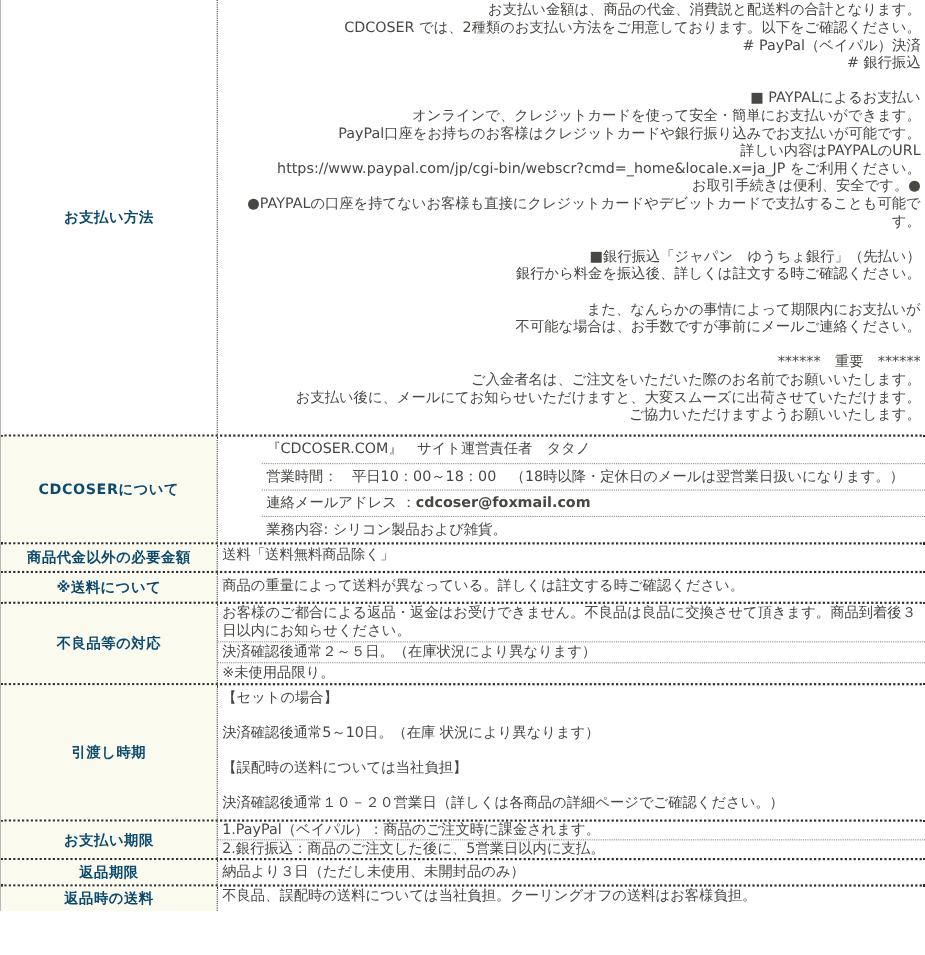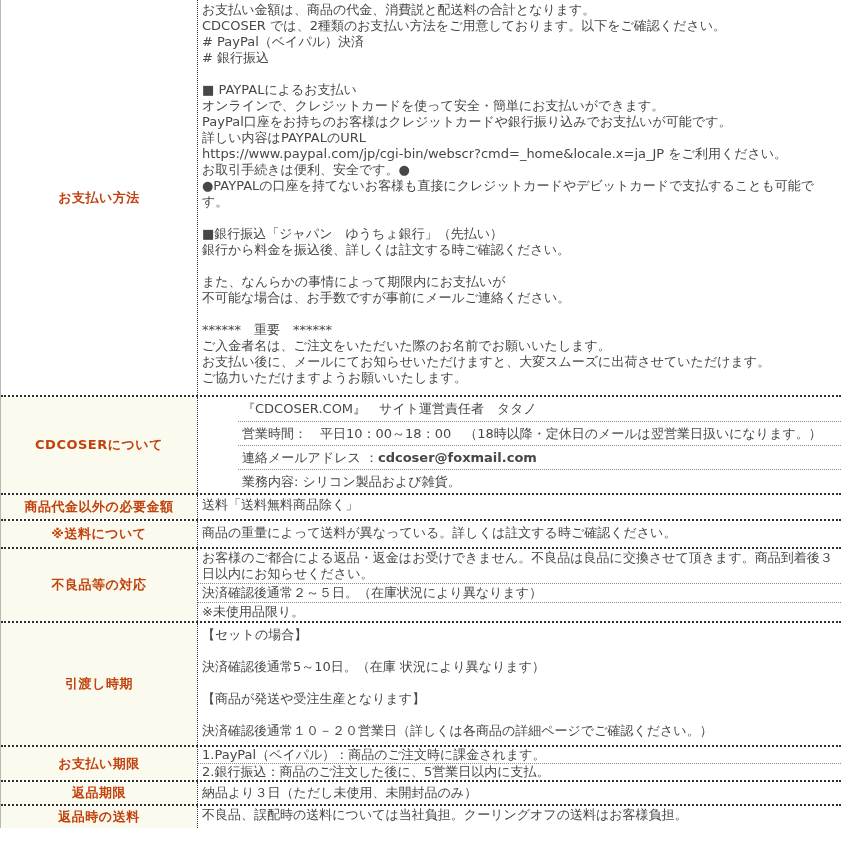--- a/index.html
+++ b/index.html
@@ -28,21 +28,21 @@
   .hcell {
     width: 196px;
     flex: 0 0 196px;
     box-sizing: border-box;
     display: flex;
     align-items: center;
     justify-content: center;
     text-align: left;
     font-weight: bold;
     font-size: 13px;
-    color: #c2410c;
+    color: #0c4a6e;
     background: #fafaee;
     padding: 2px 6px;
     letter-spacing: 0.5px;
   }
   .hcell.white { background: #ffffff; }
   .ccell {
     flex: 1 1 auto;
     box-sizing: border-box;
     border-left: 1px dotted #3a3a3a;
     display: flex;
@@ -59,21 +59,21 @@
   .subcell + .subcell { border-top: 1px dotted #8a8a8a; }
   .line {
     line-height: 16px;
     min-height: 16px;
     word-break: break-all;
     white-space: pre-wrap;
   }
   .bold { font-weight: bold; }
 
   
-  [data-name="row-payment-method"]  .subcell { min-height: 395px; }
+  [data-name="row-payment-method"]  .subcell { min-height: 395px; text-align: right; }
   [data-name="row-about-cdcoser"]   .subcell { min-height: 24px; padding: 4px 4px 2px 4px; margin-left: 40px; }
   [data-name="row-extra-fees"]      .subcell { min-height: 24px; }
   [data-name="row-shipping-fee"]    .subcell { min-height: 26px; padding-top: 4px; }
   [data-name="row-defective-items"] .subcell { padding: 1px 4px; }
   [data-name="row-delivery-time"]   .subcell { min-height: 122px; padding-top: 4px; }
   [data-name="row-payment-deadline"] .subcell { padding: 0 4px; }
   [data-name="row-return-deadline"] .subcell { min-height: 22px; padding-top: 3px; }
   [data-name="row-return-shipping"] .subcell { padding: 1px 4px; }
 </style>
 </head>
@@ -158,21 +158,21 @@
       </div>
     </div>
     <div class="row" data-name="row-delivery-time">
       <div class="hcell" data-name="row-header-delivery-time">引渡し時期</div>
       <div class="ccell" data-name="row-content-delivery-time">
         <div class="subcell" data-name="content-cell">
           <div class="line" data-name="text-line">【セットの場合】</div>
           <div class="line" data-name="text-line">&nbsp;</div>
           <div class="line" data-name="text-line">決済確認後通常5～10日。（在庫 状況により異なります）</div>
           <div class="line" data-name="text-line">&nbsp;</div>
-          <div class="line" data-name="text-line">【商品が発送や受注生産となります】</div>
+          <div class="line" data-name="text-line">【誤配時の送料については当社負担】</div>
           <div class="line" data-name="text-line">&nbsp;</div>
           <div class="line" data-name="text-line">決済確認後通常１０－２０営業日（詳しくは各商品の詳細ページでご確認ください。）</div>
         </div>
       </div>
     </div>
     <div class="row" data-name="row-payment-deadline">
       <div class="hcell" data-name="row-header-payment-deadline">お支払い期限</div>
       <div class="ccell" data-name="row-content-payment-deadline">
         <div class="subcell" data-name="content-cell">
           <div class="line" data-name="text-line">1.PayPal（ベイパル）：商品のご注文時に課金されます。</div>

